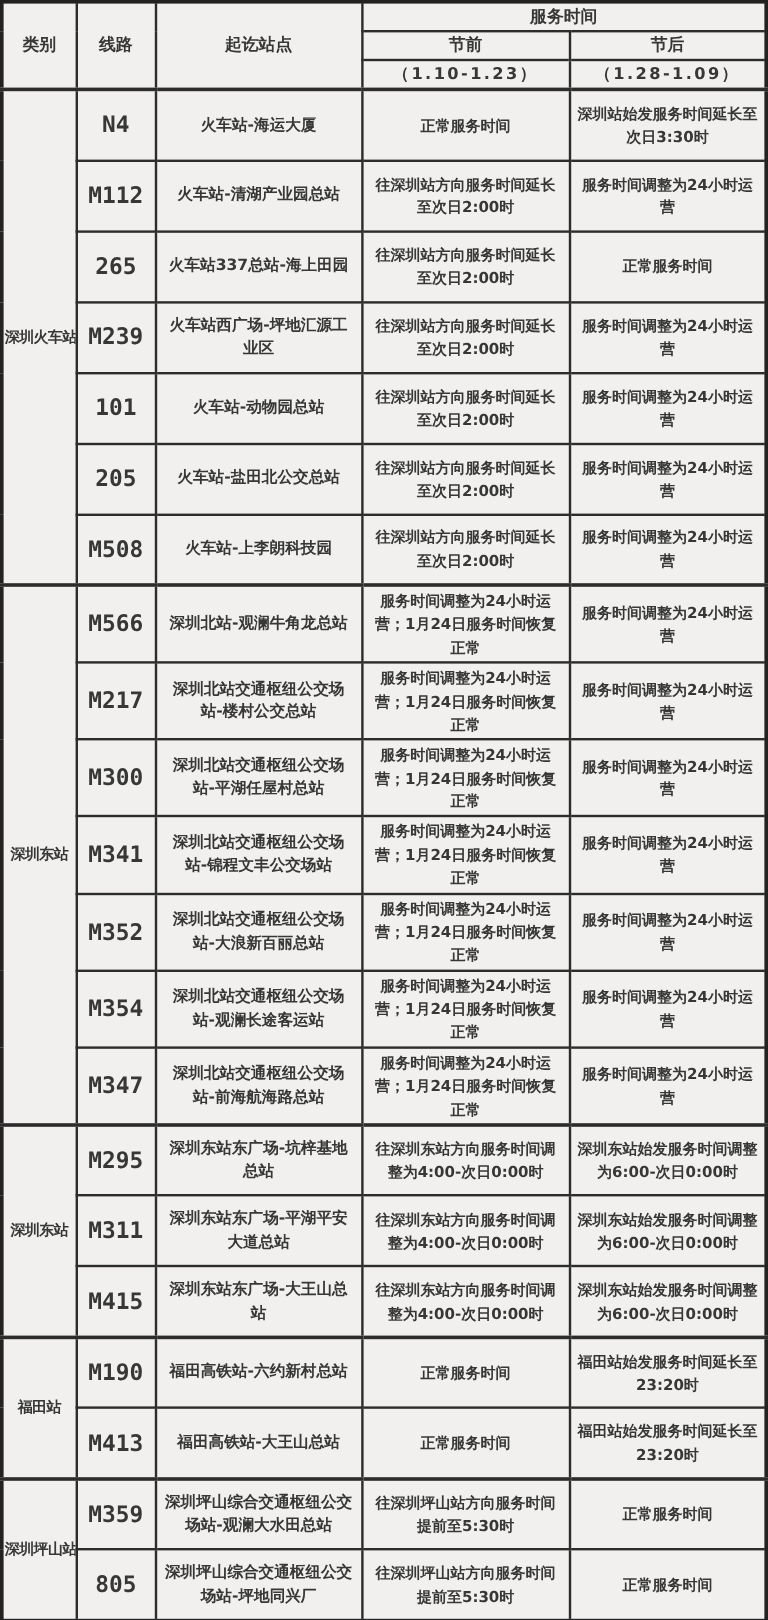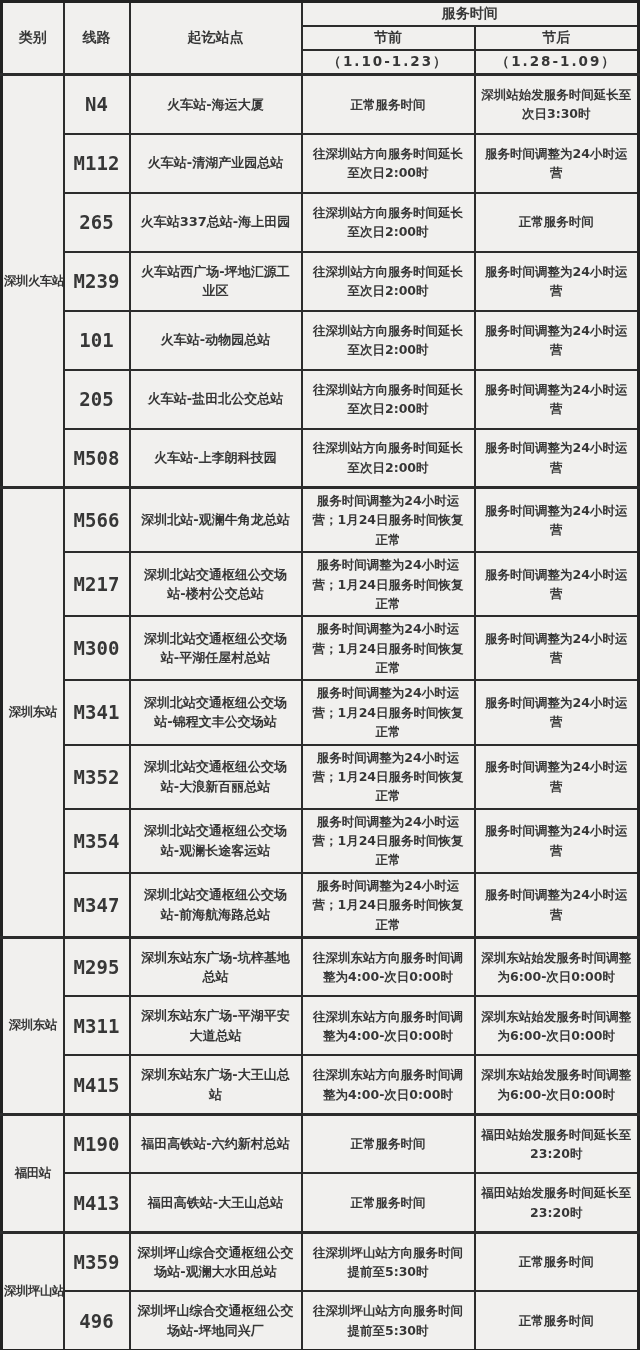--- a/index.html
+++ b/index.html
@@ -218,20 +218,20 @@
           <td class="post-cell">福田站始发服务时间延长至23:20时</td>
         </tr>
         <tr class="section-start">
           <td rowspan="2" class="cat-cell">深圳坪山站</td>
           <td class="route-cell">M359</td>
           <td class="stations-cell">深圳坪山综合交通枢纽公交场站-观澜大水田总站</td>
           <td class="pre-cell">往深圳坪山站方向服务时间提前至5:30时</td>
           <td class="post-cell">正常服务时间</td>
         </tr>
         <tr>
-          <td class="route-cell">496</td>
+          <td class="route-cell">805</td>
           <td class="stations-cell">深圳坪山综合交通枢纽公交场站-坪地同兴厂</td>
           <td class="pre-cell">往深圳坪山站方向服务时间提前至5:30时</td>
           <td class="post-cell">正常服务时间</td>
         </tr>
       </tbody>
   </table>
 </div>
 
 </body></html>

